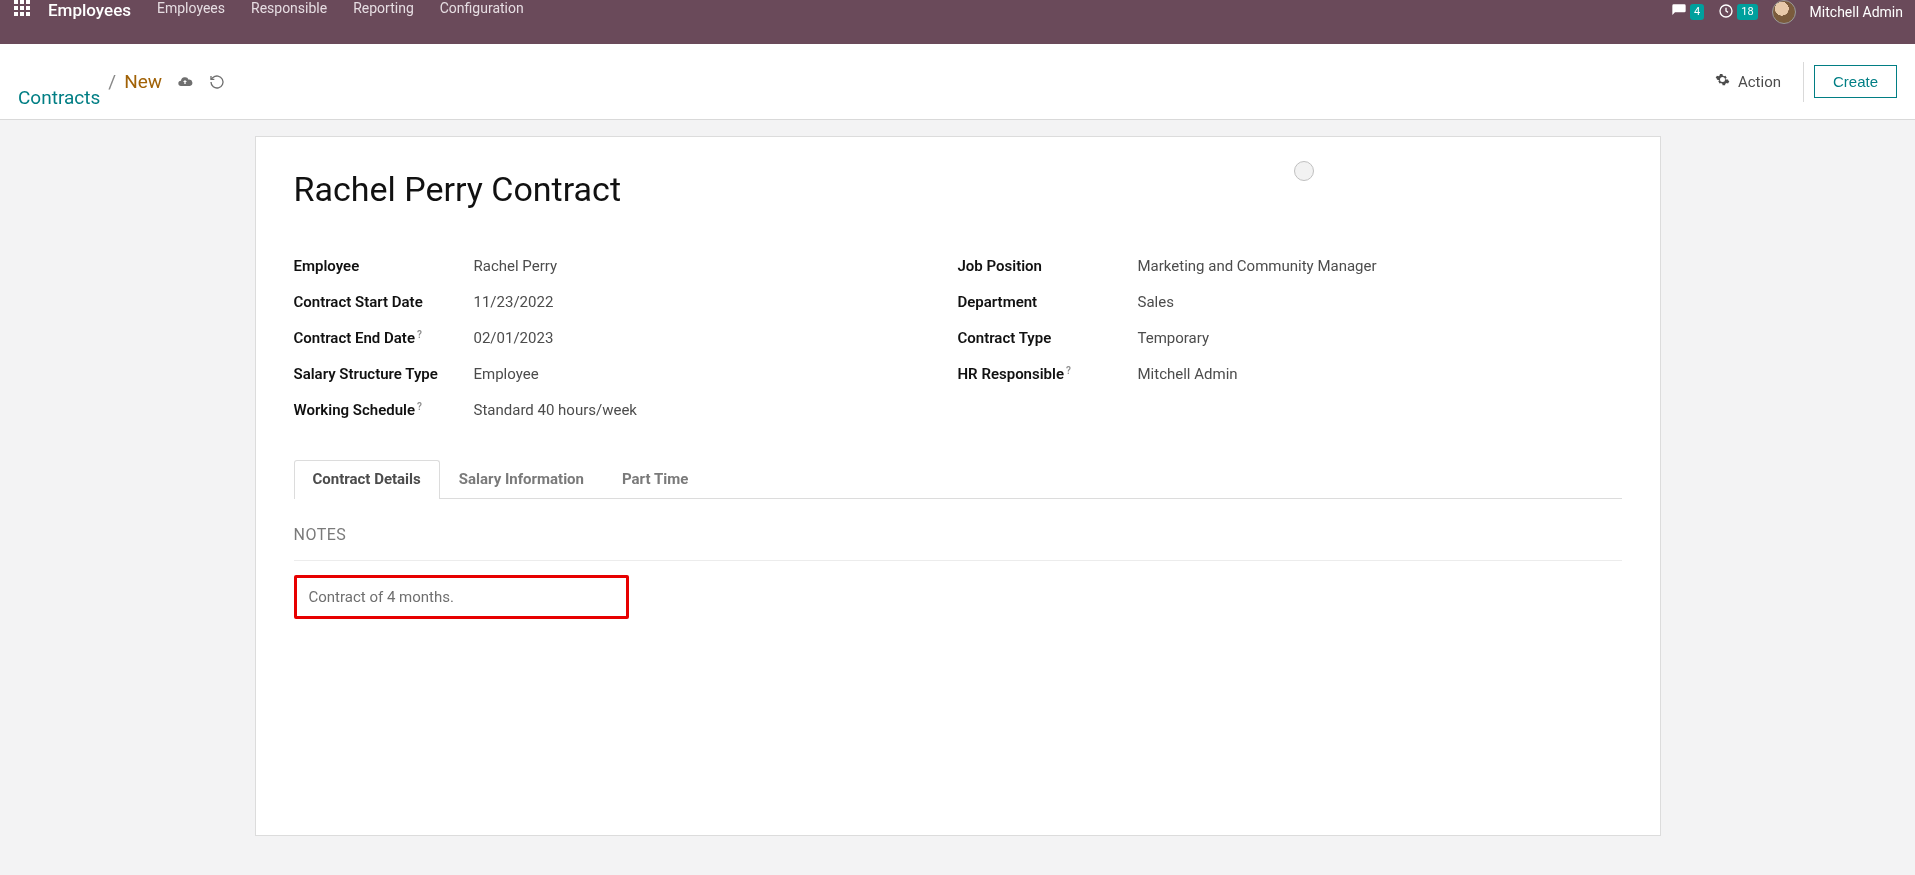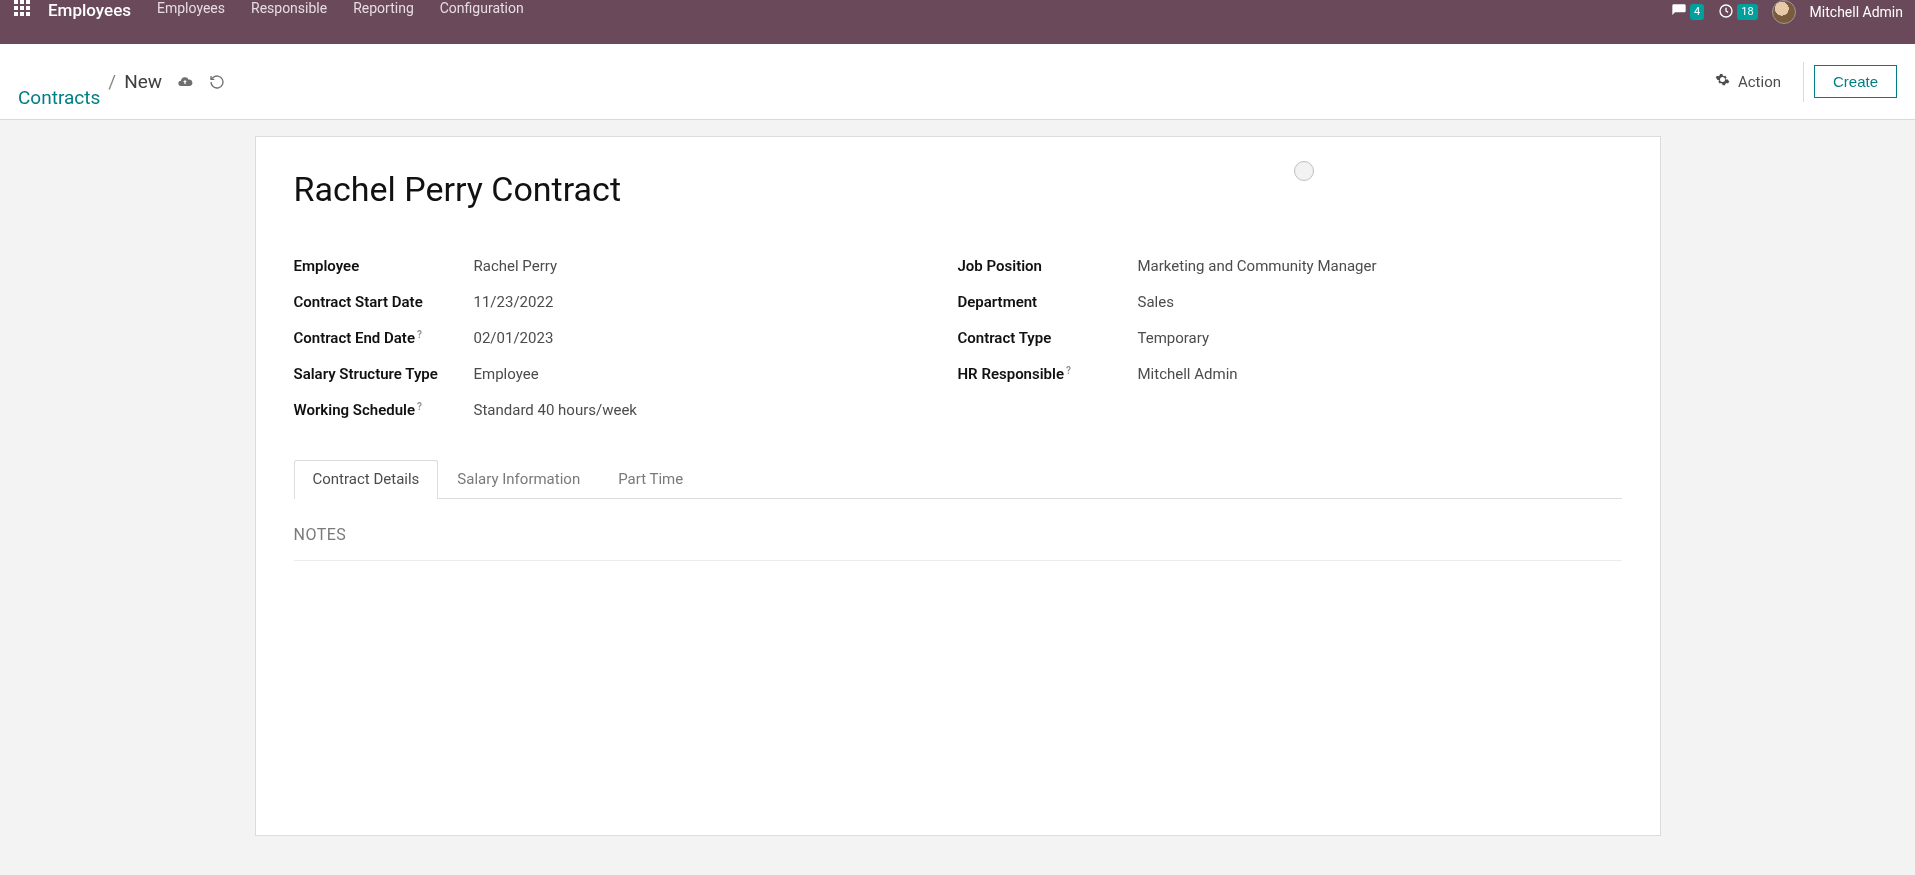--- a/index.html
+++ b/index.html
@@ -17,21 +17,21 @@
   .chat-badge, .clock-badge { display: flex; align-items: center; gap: 3px; font-size: 12px; }
   .badge-count { background: #00a09d; color: #fff; border-radius: 3px; padding: 0 4px; font-size: 11px; line-height: 16px; }
   .avatar { width: 24px; height: 24px; border-radius: 50%; background: radial-gradient(circle at 40% 35%, #e7c9a9 0 35%, #7a5b3c 36% 100%); border: 1px solid #999; }
   .username { font-size: 14px; color: #fff; }
 
   
   .controlpanel { background: #fff; border-bottom: 1px solid #d9d9d9; padding: 10px 18px; display: flex; align-items: center; }
   .breadcrumb { font-size: 19px; display: flex; align-items: center; gap: 8px; }
   .breadcrumb-link { color: #017e84; cursor: pointer; margin-top: 32px; }
   .breadcrumb-sep { color: #888; }
-  .breadcrumb-current { color: #404040; }
+  .breadcrumb-current { color: #a16207; }
   .cp-icons { display: flex; gap: 14px; margin-left: 14px; color: #6f6f6f; }
   .cp-icon { width: 18px; height: 18px; display: inline-flex; align-items: center; justify-content: center; cursor: pointer;}
   .cp-spacer { flex: 1; }
   .action-btn { display: flex; align-items: center; gap: 8px; color: #4c4c4c; font-size: 15px; padding: 6px 12px; cursor: pointer;}
   .action-btn svg { fill: #4c4c4c; }
   .vsep { width: 1px; height: 40px; background: #d9d9d9; margin: 0 10px; }
   .create-btn { border: 1px solid #017e84; color: #017e84; background: #fff; font-size: 15px; padding: 7px 18px; cursor: pointer; }
 
   
   .scroll-area { overflow-y: scroll; height: calc(100% - 44px - 58px); padding-top: 16px; }
@@ -41,21 +41,21 @@
 
   .form-cols { display: flex; gap: 0; margin-bottom: 22px; }
   .col { width: 50%; }
   .field-row { display: flex; align-items: flex-start; font-size: 15px; margin-bottom: 18px; }
   .field-label { width: 180px; font-weight: 600; color: #111; position: relative; }
   .field-value { color: #4c4c4c; }
   .help-q { font-size: 10px; color: #8f8f8f; position: relative; top: -5px; margin-left: 2px;}
 
   
   .tabs { display: flex; border-bottom: 1px solid #dcdcdc; margin-bottom: 26px; }
-  .tab { padding: 10px 18px; border: 1px solid transparent; border-bottom: none; color: #7a7a7a; font-size: 15px; cursor: pointer; }
+  .tab { padding: 10px 18px; border: 1px solid transparent; border-bottom: none; color: #7a7a7a; font-size: 15px; cursor: pointer; font-weight: bold; }
   .tab.active { border-color: #dcdcdc; color: #4c4c4c; background: #fff; position: relative; top: 1px; padding-top: 9px; border-radius: 3px 3px 0 0;}
 
   
   .section-title { font-size: 16px; font-weight: 400; color: #7a7a7a; letter-spacing: 0.5px; border-bottom: 1px solid #ececec; padding-bottom: 16px; margin-bottom: 14px; text-transform: uppercase;}
   .notes-box { border: 3px solid #e70000; padding: 10px 12px; max-width: 335px; border-radius: 2px;}
   .notes-text { color: #6f6f6f; font-size: 15px; }
 
   
   .scroll-area::-webkit-scrollbar { width: 16px; }
   .scroll-area::-webkit-scrollbar-track { background: #f1f1f1; }
@@ -190,15 +190,18 @@
       </div>
     </div>
 
     <div class="tabs">
       <div class="tab active">Contract Details</div>
       <div class="tab">Salary Information</div>
       <div class="tab">Part Time</div>
     </div>
 
     <div class="section-title">Notes</div>
+    <div class="notes-box">
+      <div class="notes-text">Contract of 4 months.</div>
+    </div>
 
   </div>
 </div>
 
 </body></html>

